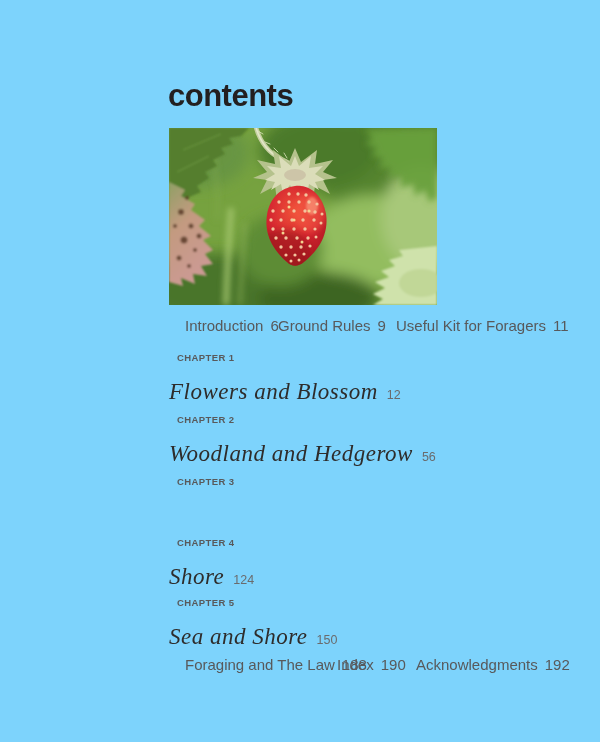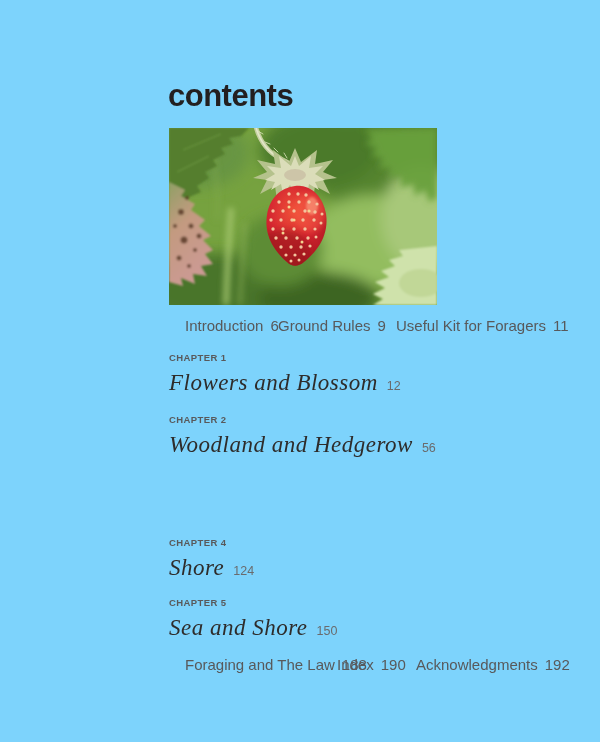--- a/index.html
+++ b/index.html
@@ -19,24 +19,24 @@
   .toc-line{
     position:absolute;left:169px;width:390px;height:16px;
     font-size:15px;color:#58595b;margin-left:16px;
   }
   .toc-line .entry{position:absolute;top:0;white-space:nowrap;}
   .entry .pg{margin-left:7px;}
   .front{top:317px;}
   .back{top:656px;}
   .chapter{position:absolute;left:169px;white-space:nowrap;}
   .ch-label{
-    font-size:9.5px;font-weight:bold;letter-spacing:0.4px;color:#58595b;line-height:11px;
+    font-size:9.5px;font-weight:bold;letter-spacing:0.4px;color:#58595b;line-height:11px;margin-left:8px;
   }
   .ch-title{
-    margin-top:3px;line-height:34px;
+    margin-top:15px;line-height:27px;
     font-family:cursive;font-style:italic;
     font-size:23px;color:#2e2c2b;letter-spacing:0.5px;
   }
   .ch-title .pg{
     font-family:"Liberation Sans",sans-serif;font-style:normal;
     font-size:12.5px;color:#6a6b6d;margin-left:9px;letter-spacing:0;
   }
 </style>
 </head>
 <body>
@@ -195,20 +195,21 @@
     <div class="ch-label">CHAPTER 1</div>
     <div class="ch-title"><span>Flowers and Blossom</span><span class="pg">12</span></div>
   </div>
 
   <div class="chapter" style="top:414px">
     <div class="ch-label">CHAPTER 2</div>
     <div class="ch-title"><span>Woodland and Hedgerow</span><span class="pg">56</span></div>
   </div>
 
   <div class="chapter" style="top:476px">
+    <div class="ch-label">CHAPTER 3</div>
   </div>
 
   <div class="chapter" style="top:537px">
     <div class="ch-label">CHAPTER 4</div>
     <div class="ch-title"><span>Shore</span><span class="pg">124</span></div>
   </div>
 
   <div class="chapter" style="top:597px">
     <div class="ch-label">CHAPTER 5</div>
     <div class="ch-title"><span>Sea and Shore</span><span class="pg">150</span></div>

